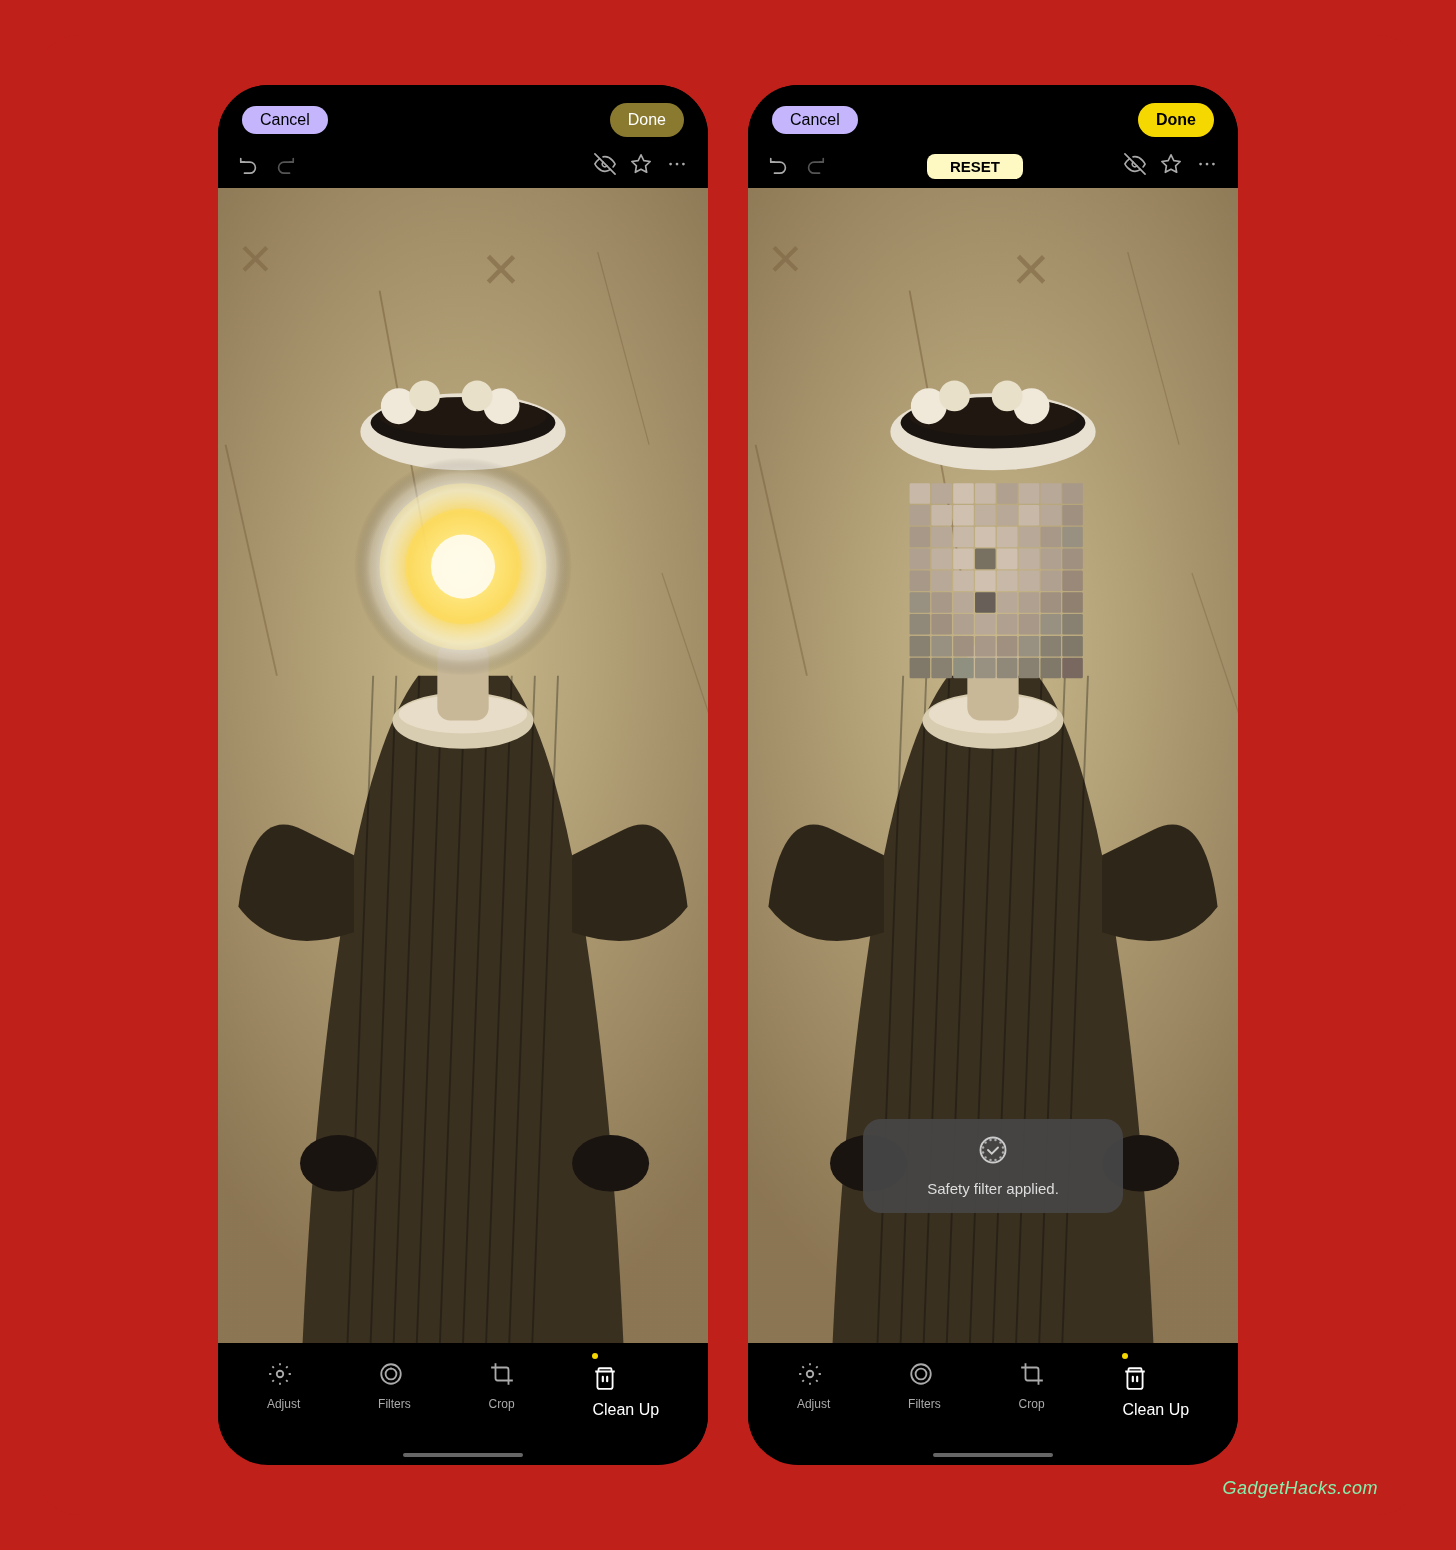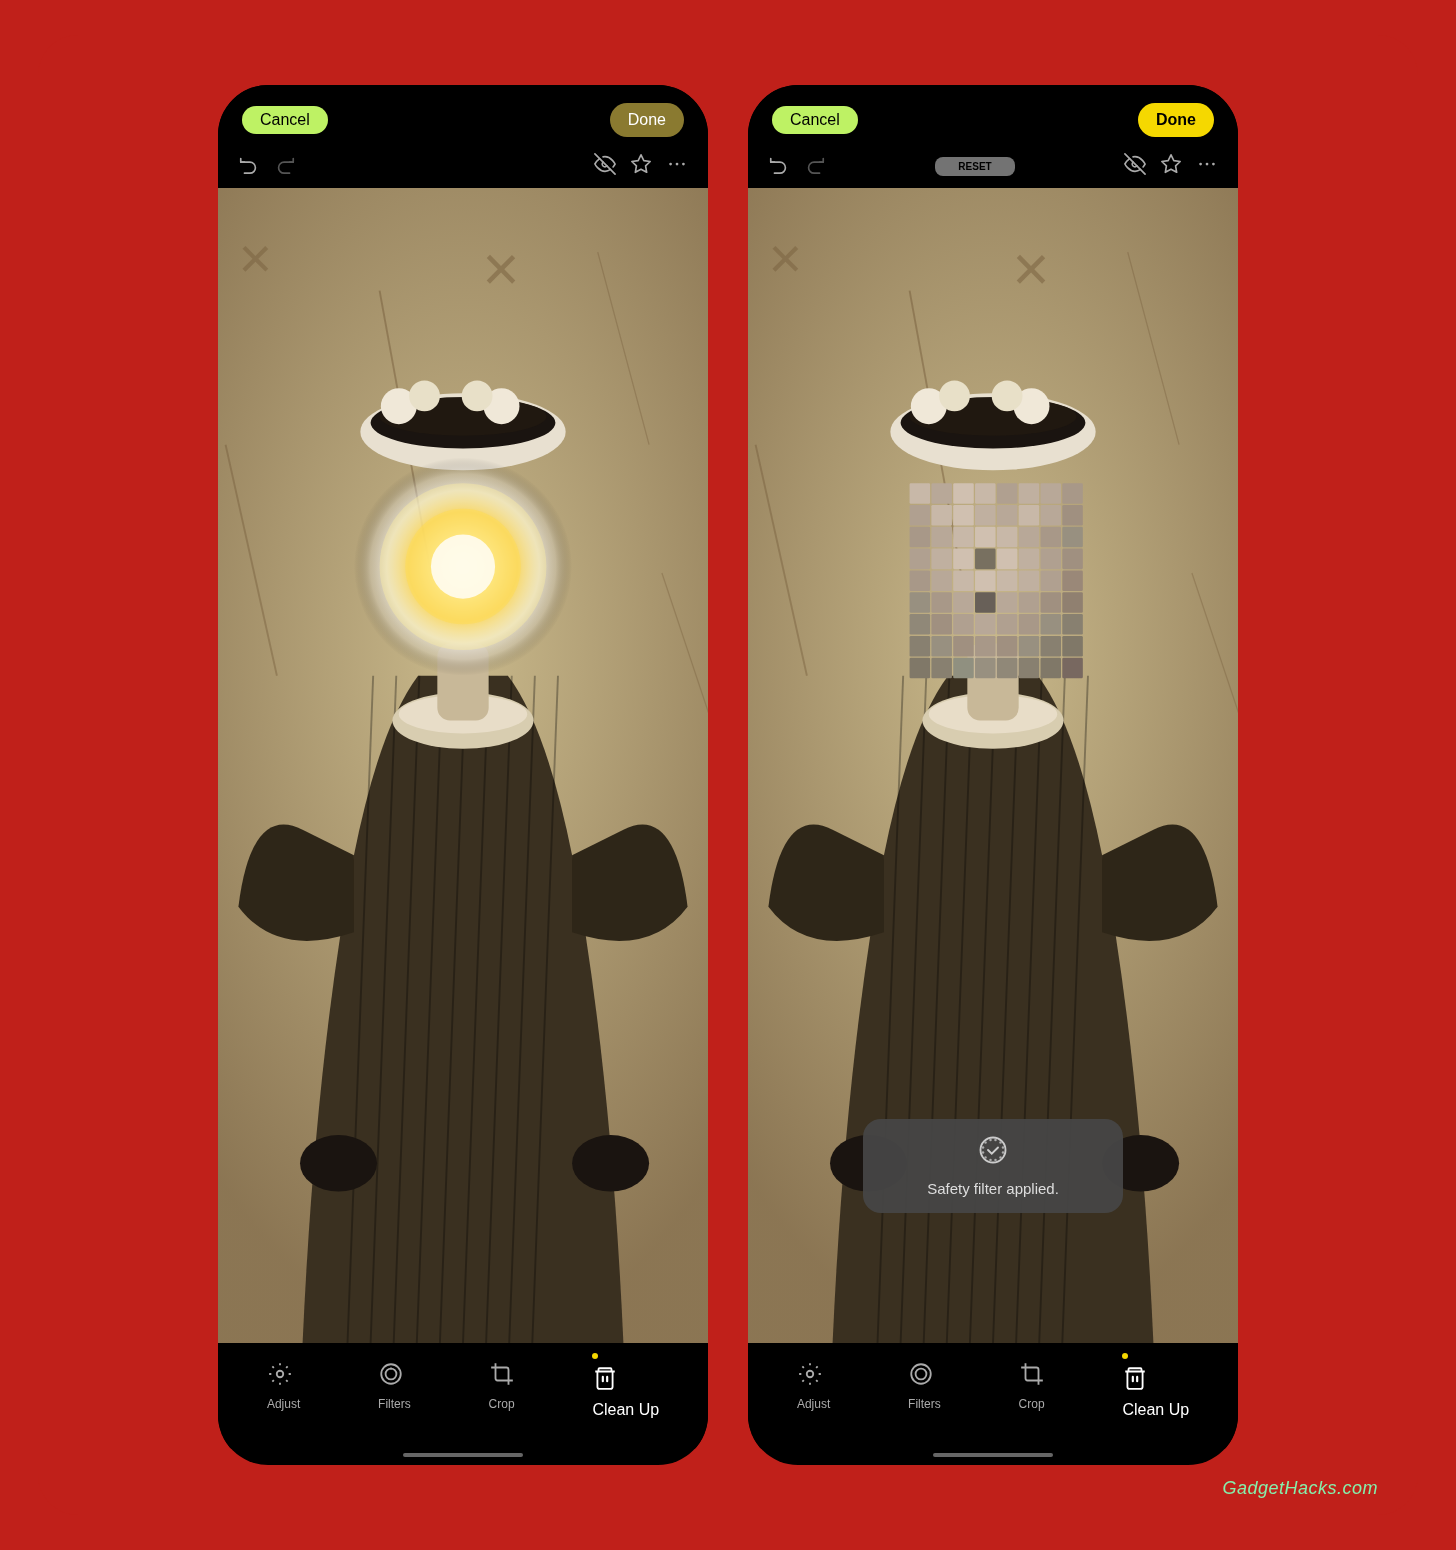--- a/index.html
+++ b/index.html
@@ -42,21 +42,21 @@
     .top-bar {
       background: #000;
       padding: 18px 24px 10px;
       display: flex;
       align-items: center;
       justify-content: space-between;
       flex-shrink: 0;
       z-index: 10;
     }
     .btn-cancel {
-      background: #bef264;
+      background: #c4b5fd;
       color: #000;
       border: none;
       border-radius: 20px;
       padding: 5px 18px;
       font-size: 16px;
       font-weight: 500;
       cursor: pointer;
     }
     .btn-done-inactive {
       background: #8a7a30;
@@ -94,25 +94,25 @@
     .toolbar-icon {
       color: #aaa;
       font-size: 20px;
       cursor: pointer;
     }
     .toolbar-icon-disabled {
       color: #555;
       font-size: 20px;
     }
     .reset-badge {
-      background: #737373;
+      background: #fef9c3;
       color: #000;
       border-radius: 8px;
       padding: 4px 23px;
-      font-size: 10px;
+      font-size: 15px;
       font-weight: 700;
       cursor: pointer;
     }
     .photo-area {
       flex: 1;
       position: relative;
       overflow: hidden;
       background: #3a3020;
     }
     

